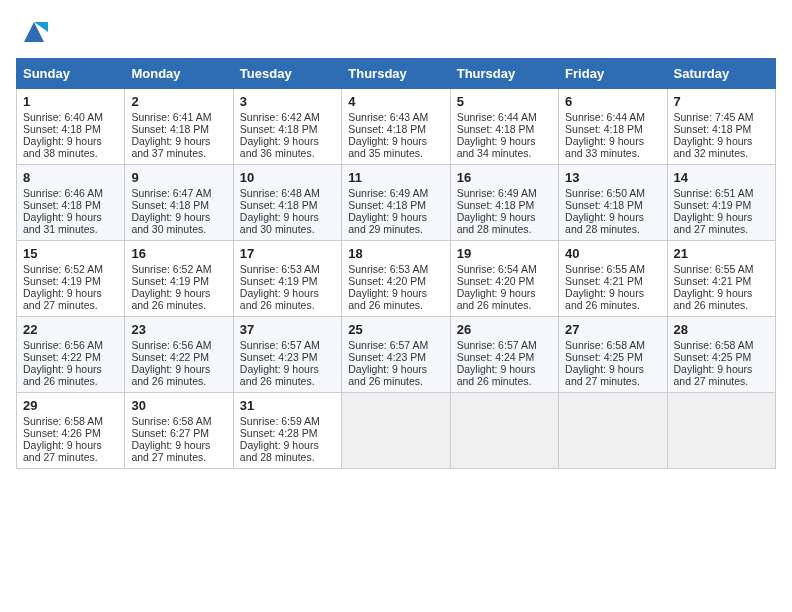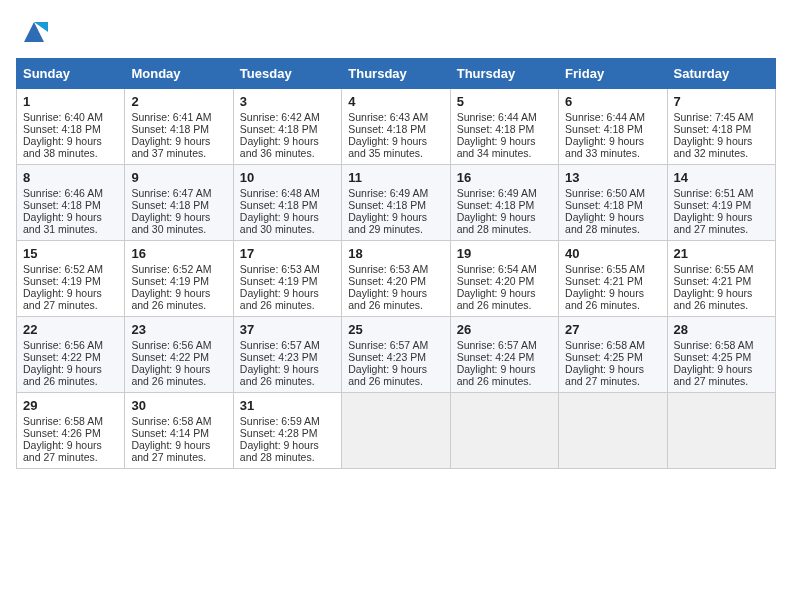--- a/index.html
+++ b/index.html
@@ -299,21 +299,21 @@
       <tr>
         <td>
           <span class="day-num">29</span>
           <div>Sunrise: 6:58 AM</div>
           <div>Sunset: 4:26 PM</div>
           <div>Daylight: 9 hours and 27 minutes.</div>
         </td>
         <td>
           <span class="day-num">30</span>
           <div>Sunrise: 6:58 AM</div>
-          <div>Sunset: 4:14 PM</div>
+          <div>Sunset: 6:27 PM</div>
           <div>Daylight: 9 hours and 27 minutes.</div>
         </td>
         <td>
           <span class="day-num">31</span>
           <div>Sunrise: 6:59 AM</div>
           <div>Sunset: 4:28 PM</div>
           <div>Daylight: 9 hours and 28 minutes.</div>
         </td>
         <td class="empty-cell"></td>
         <td class="empty-cell"></td>

